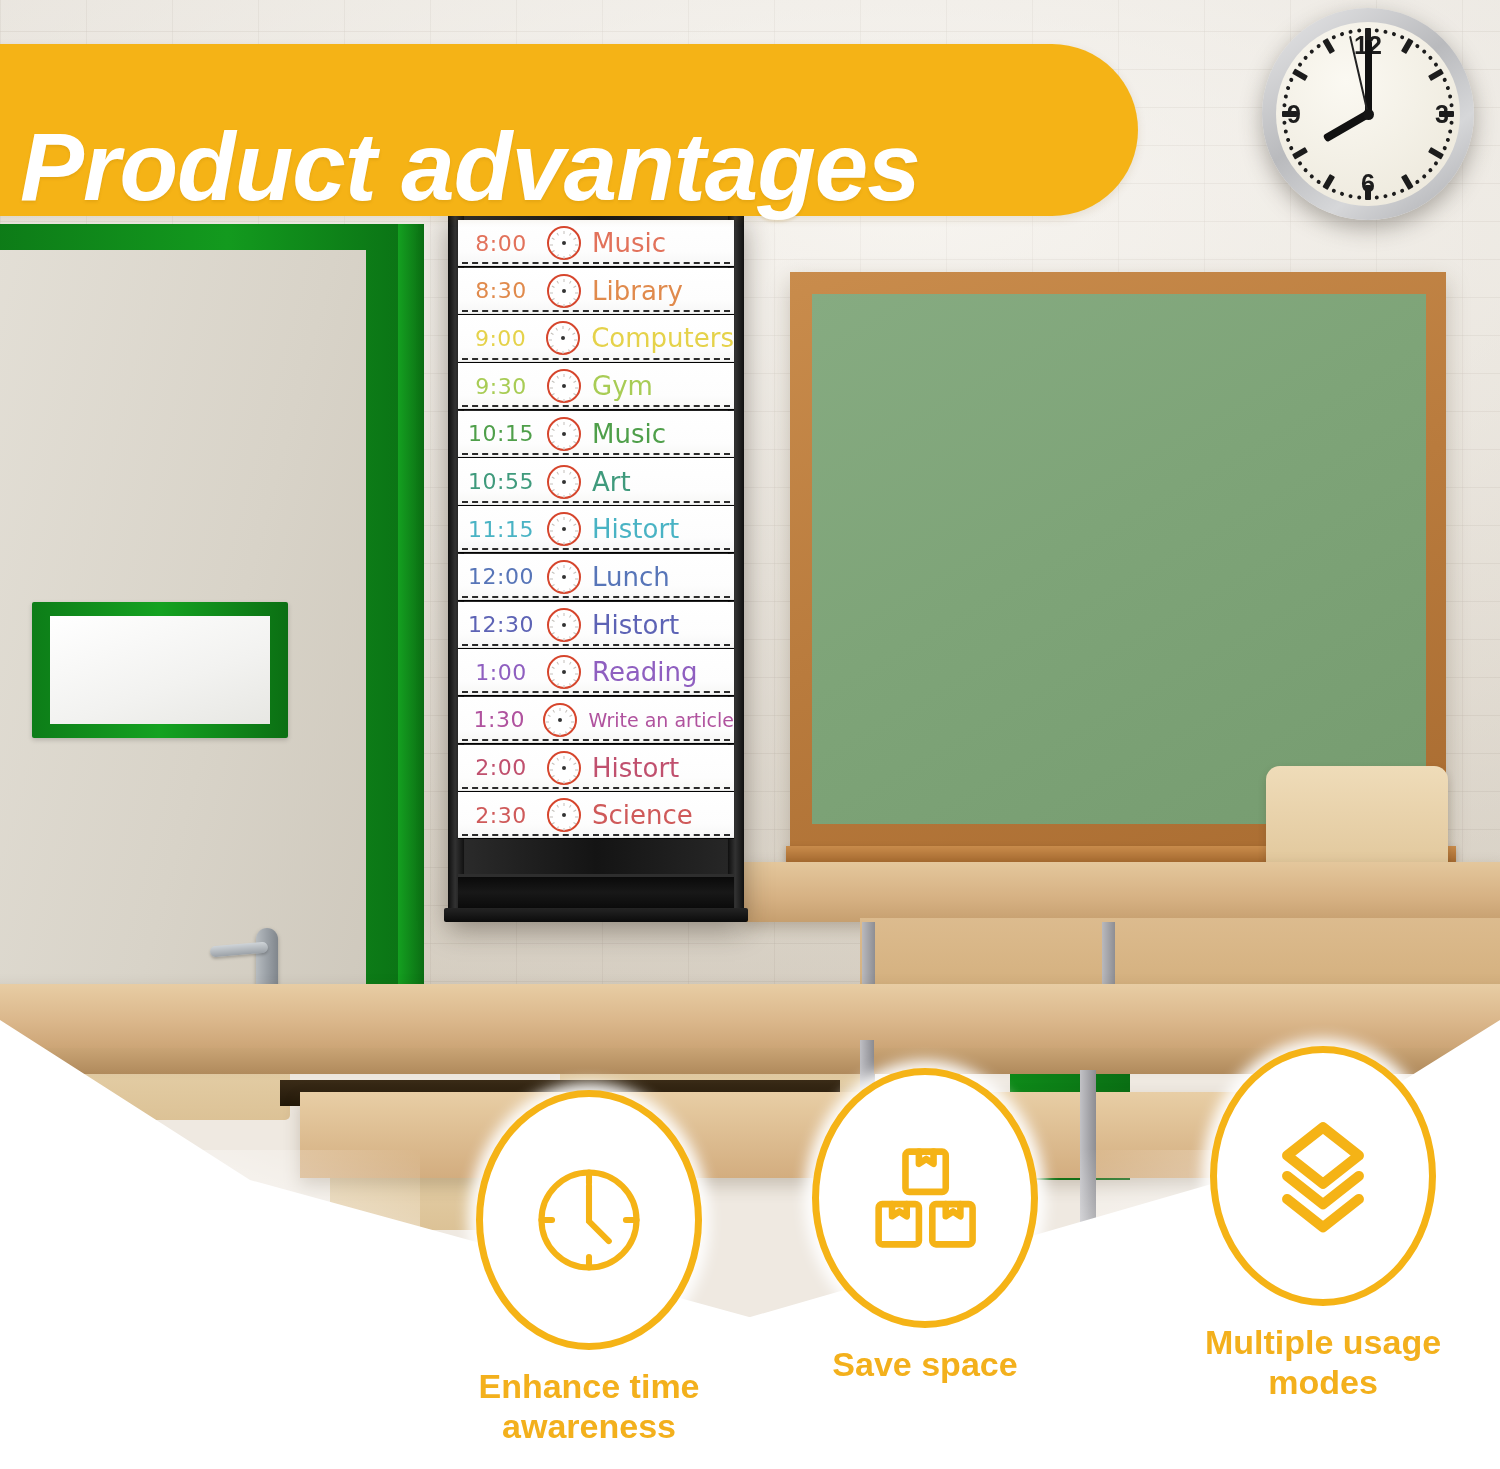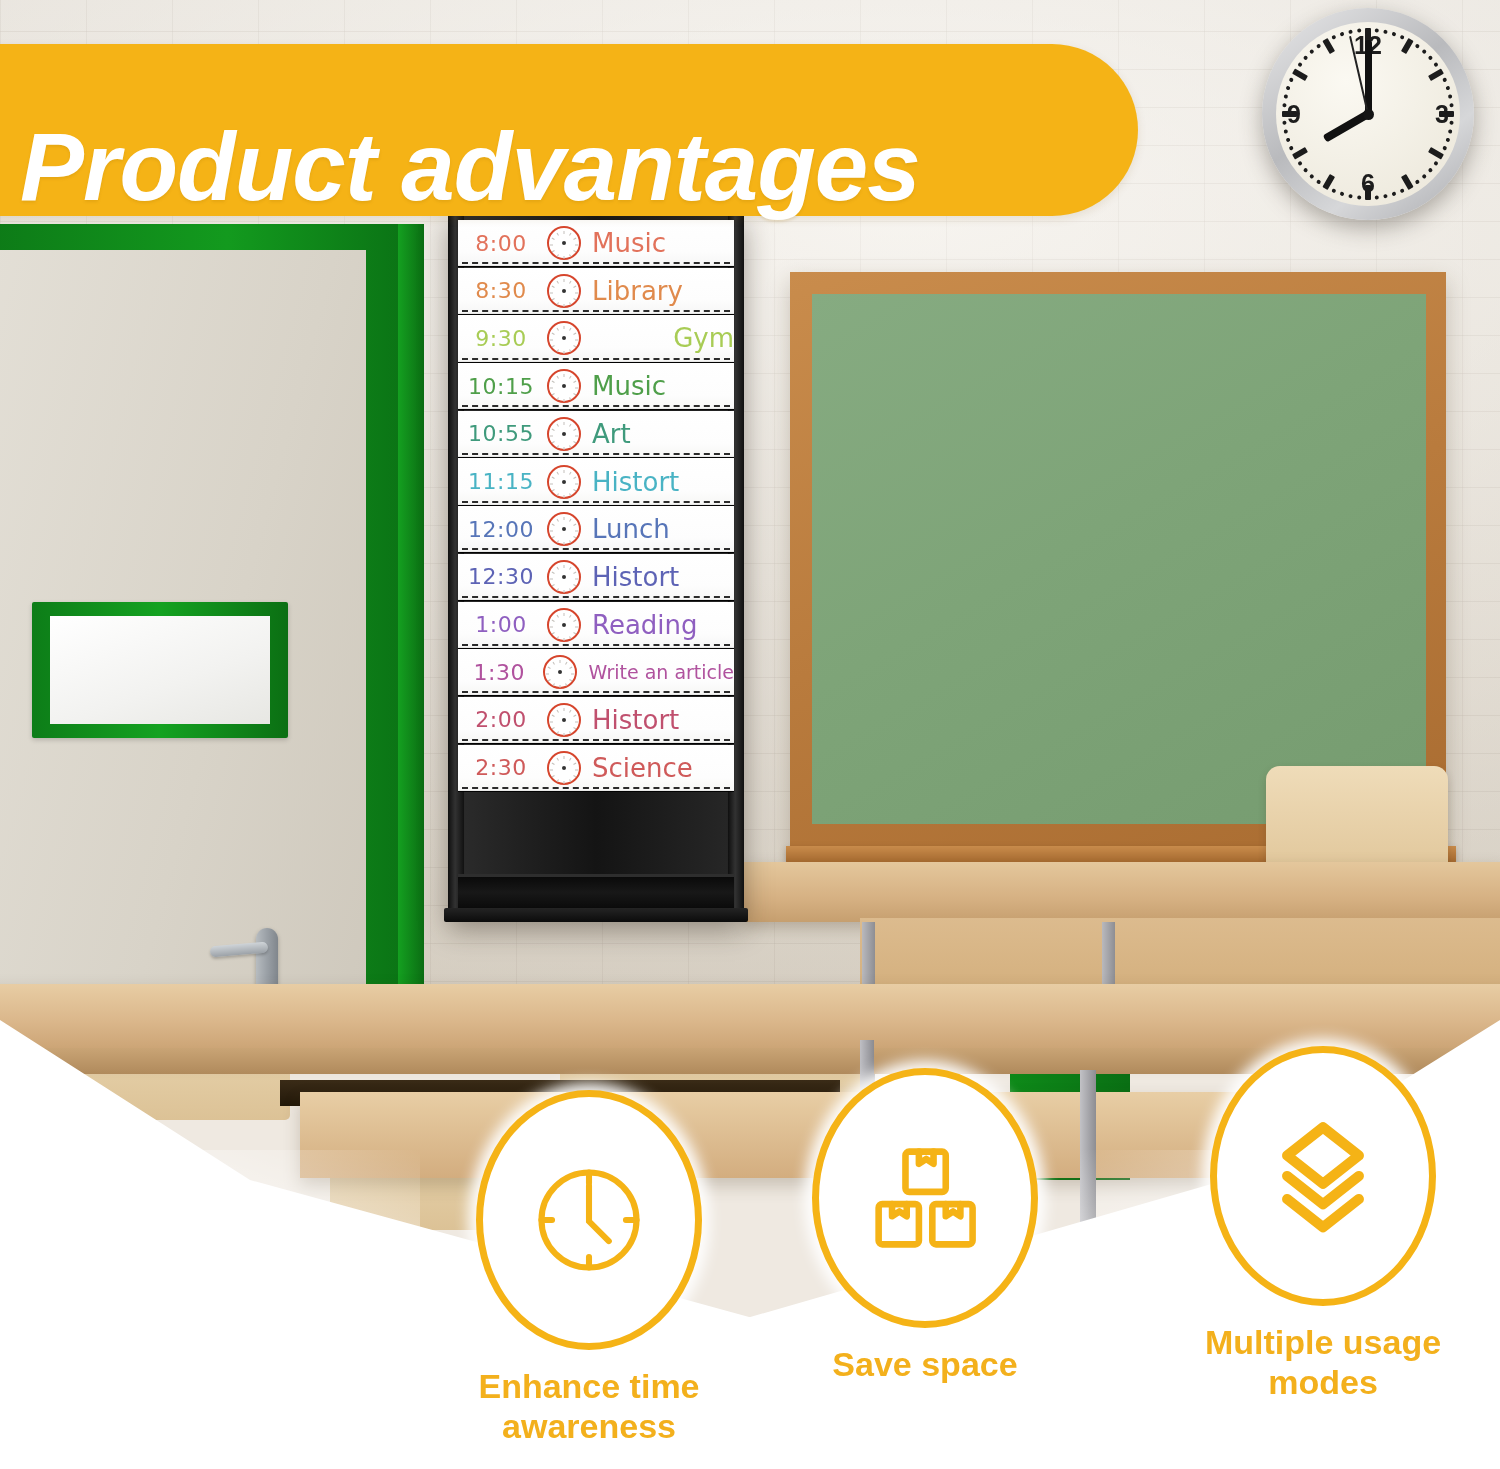--- a/index.html
+++ b/index.html
@@ -401,39 +401,60 @@
               <div class="cmk" style="transform: translateX(-50%) rotate(240deg);"></div>
               <div class="cmk" style="transform: translateX(-50%) rotate(270deg);"></div>
               <div class="cmk" style="transform: translateX(-50%) rotate(300deg);"></div>
               <div class="cmk" style="transform: translateX(-50%) rotate(330deg);"></div>
             </div>
             <div class="cdot"></div>
           </div>
           <div class="slabel" style="color: rgb(224, 138, 76);">Library</div>
         </div>
         <div class="srow">
+          <div class="stime" style="color: rgb(229, 210, 74);">9:00</div>
+          <div class="sclock">
+            <div class="cface">
+              <div class="cmk" style="transform: translateX(-50%) rotate(0deg);"></div>
+              <div class="cmk" style="transform: translateX(-50%) rotate(30deg);"></div>
+              <div class="cmk" style="transform: translateX(-50%) rotate(60deg);"></div>
+              <div class="cmk" style="transform: translateX(-50%) rotate(90deg);"></div>
+              <div class="cmk" style="transform: translateX(-50%) rotate(120deg);"></div>
+              <div class="cmk" style="transform: translateX(-50%) rotate(150deg);"></div>
+              <div class="cmk" style="transform: translateX(-50%) rotate(180deg);"></div>
+              <div class="cmk" style="transform: translateX(-50%) rotate(210deg);"></div>
+              <div class="cmk" style="transform: translateX(-50%) rotate(240deg);"></div>
+              <div class="cmk" style="transform: translateX(-50%) rotate(270deg);"></div>
+              <div class="cmk" style="transform: translateX(-50%) rotate(300deg);"></div>
+              <div class="cmk" style="transform: translateX(-50%) rotate(330deg);"></div>
+            </div>
+            <div class="cdot"></div>
+          </div>
+          <div class="slabel" style="color: rgb(229, 210, 74);">Computers</div>
+        </div>
+        <div class="srow">
           <div class="stime" style="color: rgb(168, 204, 85);">9:30</div>
           <div class="sclock">
             <div class="cface">
               <div class="cmk" style="transform: translateX(-50%) rotate(0deg);"></div>
               <div class="cmk" style="transform: translateX(-50%) rotate(30deg);"></div>
               <div class="cmk" style="transform: translateX(-50%) rotate(60deg);"></div>
               <div class="cmk" style="transform: translateX(-50%) rotate(90deg);"></div>
               <div class="cmk" style="transform: translateX(-50%) rotate(120deg);"></div>
               <div class="cmk" style="transform: translateX(-50%) rotate(150deg);"></div>
               <div class="cmk" style="transform: translateX(-50%) rotate(180deg);"></div>
               <div class="cmk" style="transform: translateX(-50%) rotate(210deg);"></div>
               <div class="cmk" style="transform: translateX(-50%) rotate(240deg);"></div>
               <div class="cmk" style="transform: translateX(-50%) rotate(270deg);"></div>
               <div class="cmk" style="transform: translateX(-50%) rotate(300deg);"></div>
               <div class="cmk" style="transform: translateX(-50%) rotate(330deg);"></div>
             </div>
             <div class="cdot"></div>
           </div>
-          <div class="slabel" style="color: rgb(168, 204, 85); text-align: right;">Gym</div>
+          <div class="slabel" style="color: rgb(168, 204, 85);">Gym</div>
         </div>
         <div class="srow">
           <div class="stime" style="color: rgb(79, 159, 74);">10:15</div>
           <div class="sclock">
             <div class="cface">
               <div class="cmk" style="transform: translateX(-50%) rotate(0deg);"></div>
               <div class="cmk" style="transform: translateX(-50%) rotate(30deg);"></div>
               <div class="cmk" style="transform: translateX(-50%) rotate(60deg);"></div>
               <div class="cmk" style="transform: translateX(-50%) rotate(90deg);"></div>
               <div class="cmk" style="transform: translateX(-50%) rotate(120deg);"></div>

